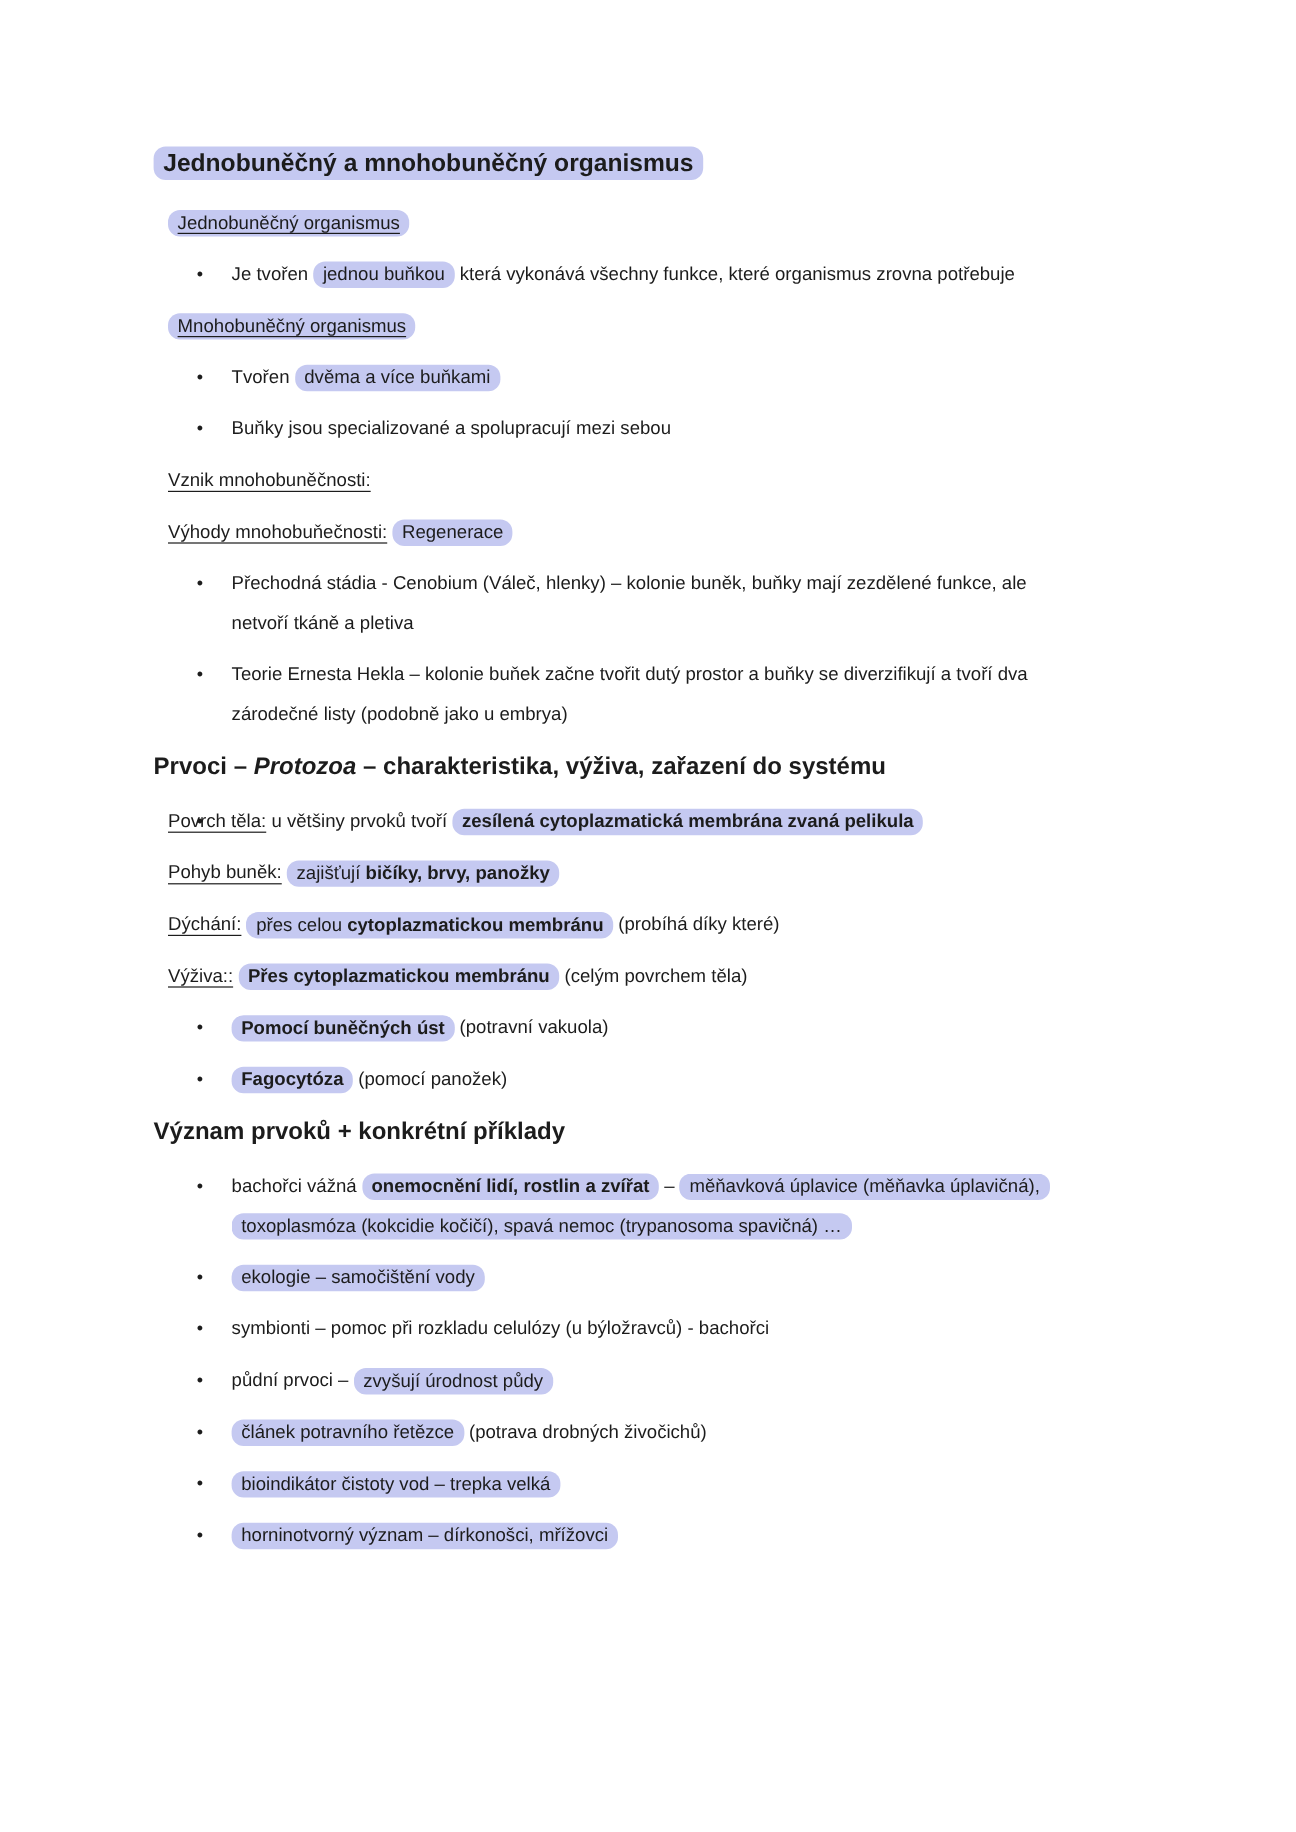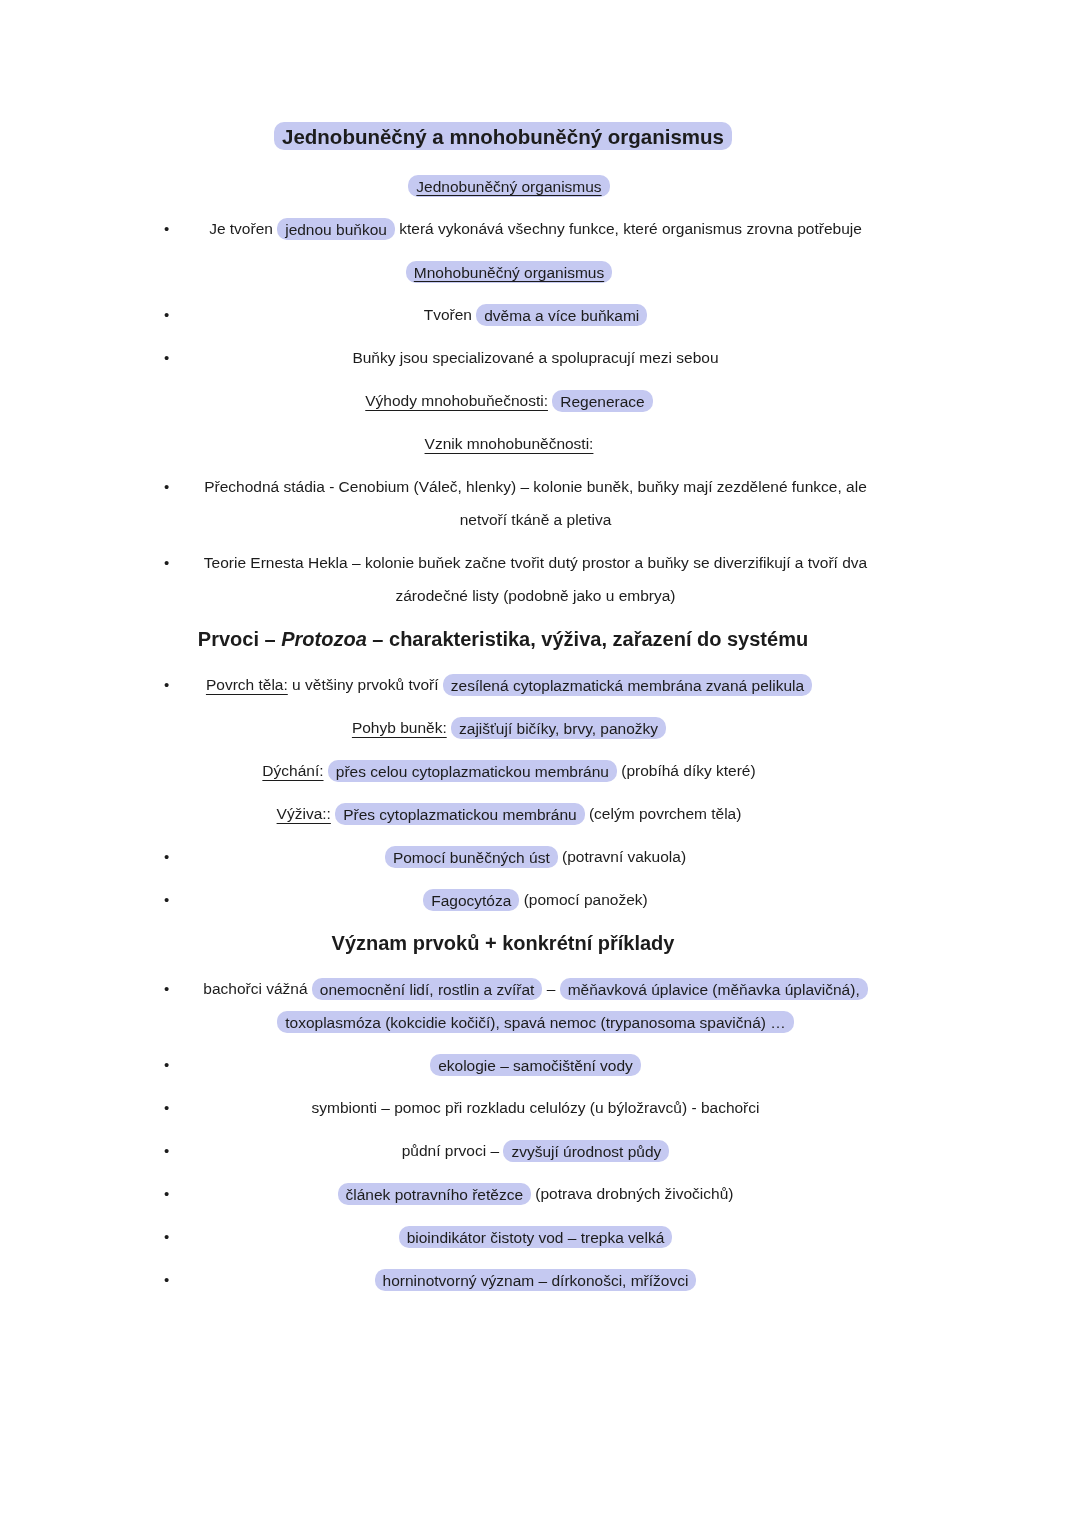--- a/index.html
+++ b/index.html
@@ -9,21 +9,20 @@
     width: 1080px; height: 1527px;
     background: #ffffff;
     color: var(--ink);
     font-family: "Liberation Sans", sans-serif;
     overflow: hidden;
   }
   .page {
     width: 1080px; height: 1527px;
     padding: 119px 202px 0 128px;
     overflow: hidden;
-    text-align: center;
   }
   .h1 {
     font-size: 20.5px; font-weight: 700;
     line-height: 34px; margin: 0 0 16px 0;
   }
   .h2 {
     font-size: 20px; font-weight: 700;
     line-height: 34px; margin: 6px 0 12px 0;
   }
   .para {
@@ -45,43 +44,43 @@
     border-radius: 10px;
     padding: 2.5px 8px;
     -webkit-box-decoration-break: clone;
     box-decoration-break: clone;
   }
   .u {
     text-decoration: underline;
     text-decoration-thickness: 1.2px;
     text-underline-offset: 3.5px;
   }
-  .b { font-weight: 400; }
+  .b { font-weight: 700; }
   .i { font-style: italic; }
 </style>
 </head>
 <body>
 
 <div class="page">
 
   <div class="h1"><span class="hl">Jednobuněčný a mnohobuněčný organismus</span></div>
 
   <p class="para"><span class="hl"><span class="u">Jednobuněčný organismus</span></span></p>
 
   <div class="bullet"><span class="dot">•</span><span><span>Je tvořen </span><span class="hl">jednou buňkou</span><span> která vykonává všechny funkce, které organismus zrovna potřebuje</span></span></div>
 
   <p class="para"><span class="hl"><span class="u">Mnohobuněčný organismus</span></span></p>
 
   <div class="bullet"><span class="dot">•</span><span><span>Tvořen </span><span class="hl">dvěma a více buňkami</span></span></div>
 
   <div class="bullet"><span class="dot">•</span><span><span>Buňky jsou specializované a spolupracují mezi sebou</span></span></div>
 
+  <p class="para"><span class="u">Vznik mnohobuněčnosti:</span></p>
+
   <p class="para"><span class="u">Výhody mnohobuňečnosti:</span> <span class="hl">Regenerace</span></p>
-
-  <p class="para"><span class="u">Vznik mnohobuněčnosti:</span></p>
 
   <div class="bullet"><span class="dot">•</span><span><span>Přechodná stádia - Cenobium (Váleč, hlenky) – kolonie buněk, buňky mají zezdělené funkce, ale netvoří tkáně a pletiva</span></span></div>
 
   <div class="bullet"><span class="dot">•</span><span><span>Teorie Ernesta Hekla – kolonie buňek začne tvořit dutý prostor a buňky se diverzifikují a tvoří dva zárodečné listy (podobně jako u embrya)</span></span></div>
 
   <div class="h2"><span>Prvoci – </span><span class="i">Protozoa</span><span> – charakteristika, výživa, zařazení do systému</span></div>
 
   <div class="bullet"><span class="dot">•</span></div>
 
   <p class="para"><span class="u">Povrch těla:</span><span> u většiny prvoků tvoří </span><span class="hl b">zesílená cytoplazmatická membrána zvaná pelikula</span></p>

